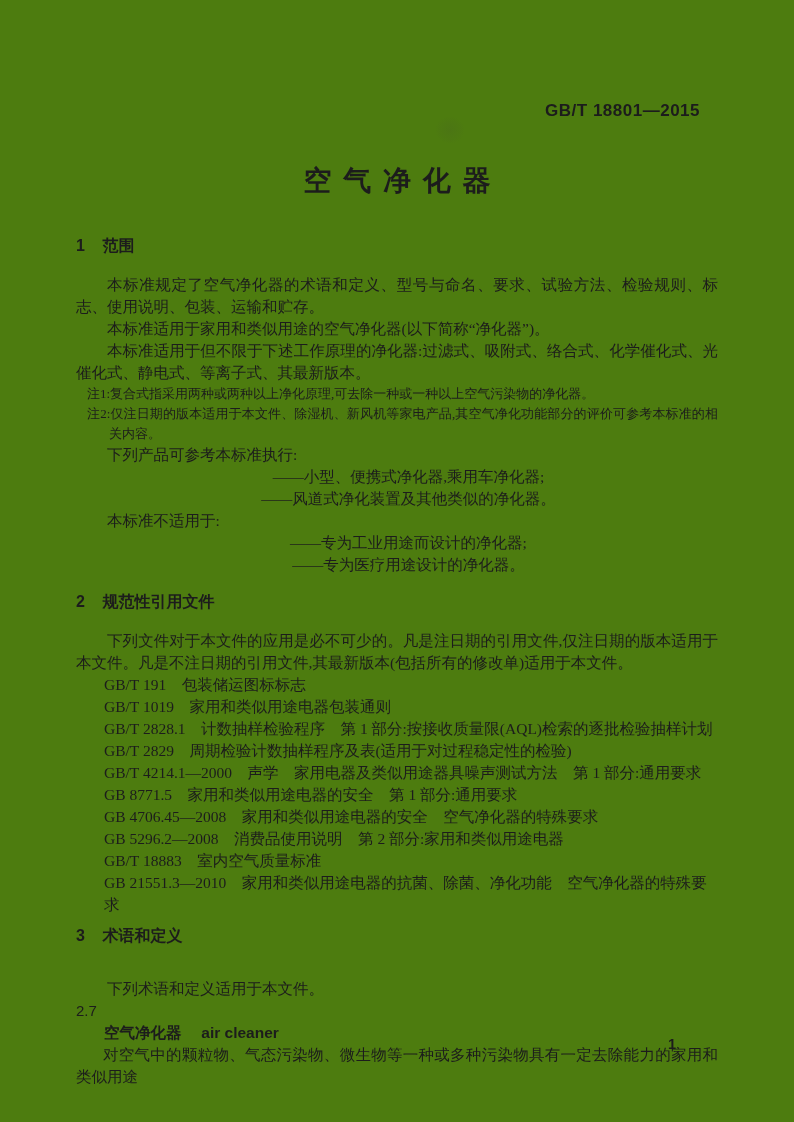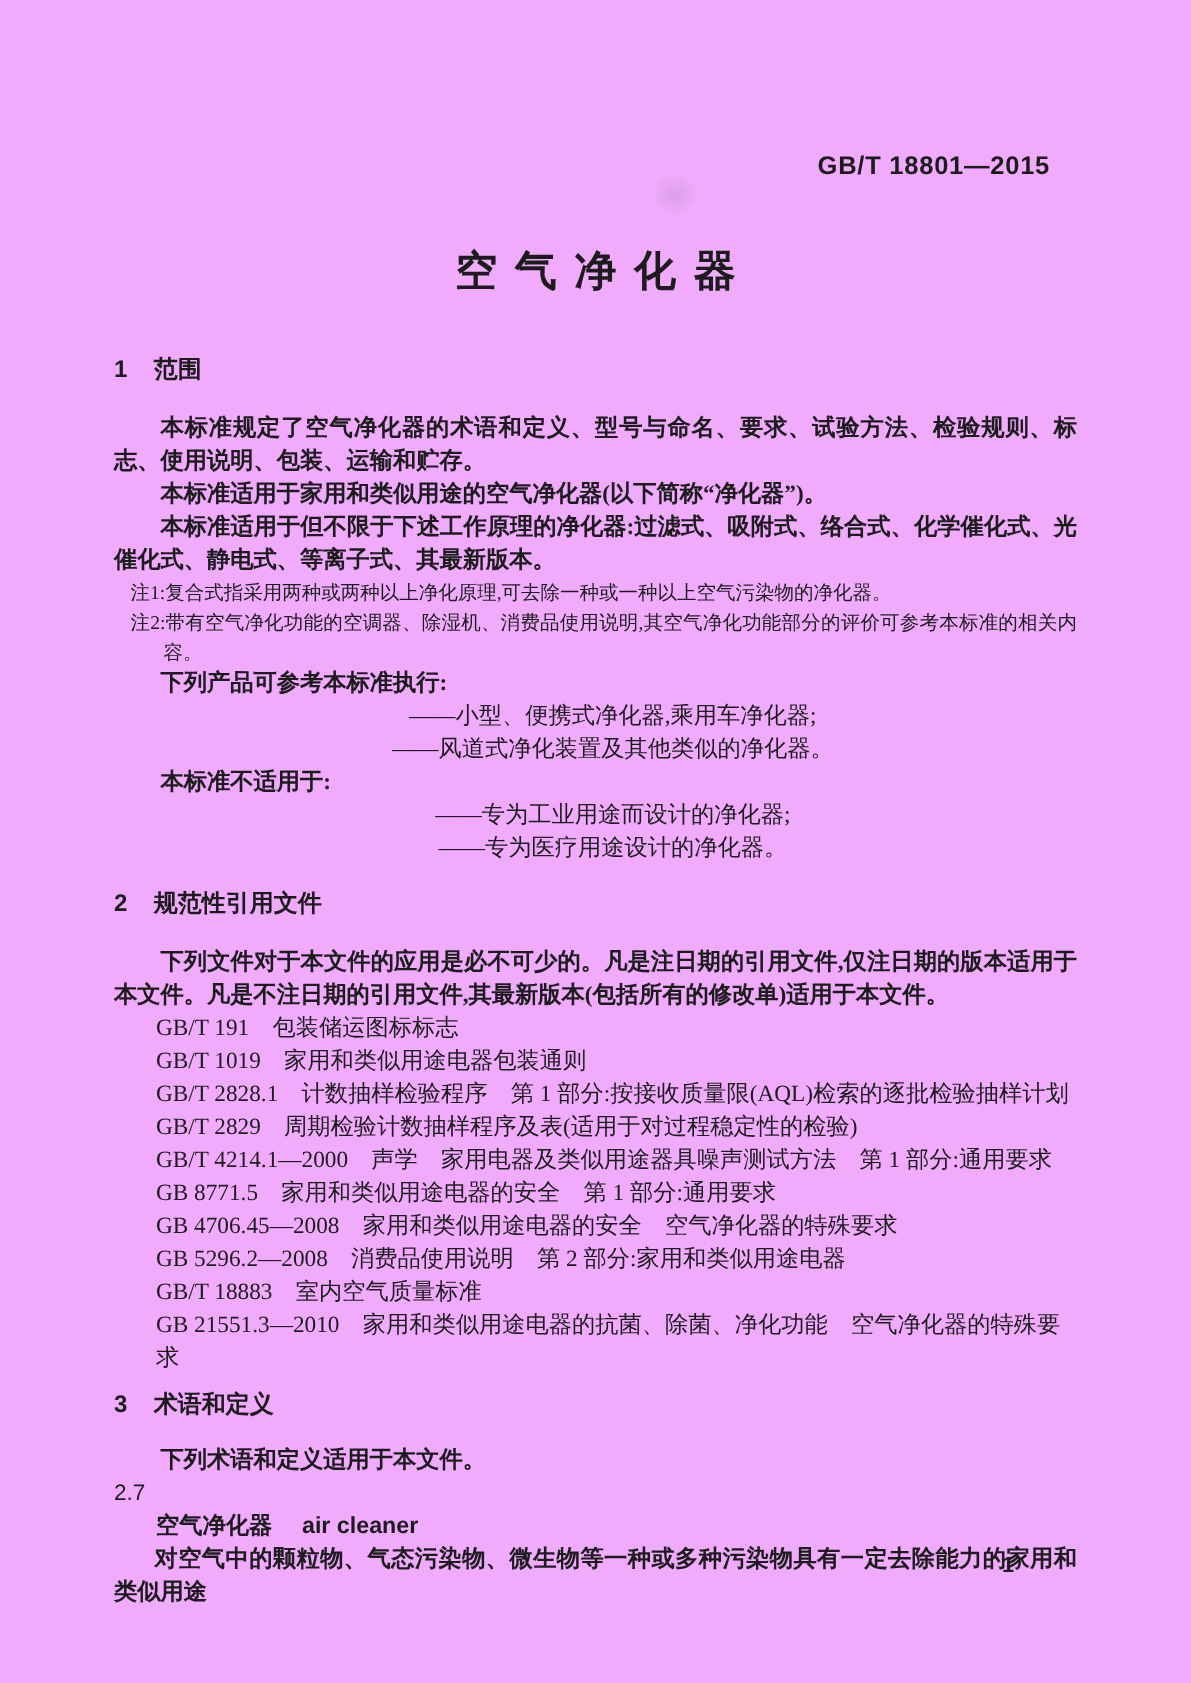--- a/index.html
+++ b/index.html
@@ -1,21 +1,21 @@
 <!DOCTYPE html>
 <html lang="zh"><head>
 <meta charset="utf-8">
 <style>
   html, body { margin: 0; padding: 0; background: #e8e8e8; }
   .page {
     position: relative;
     width: 794px;
     height: 1122px;
     margin: 0 auto;
-    background: #f0abfc;
+    background: #4d7c0f;
     color: #1c1c1c;
     overflow: hidden;
     font-family: "Liberation Serif", "DejaVu Serif", serif;
   }
   .content {
     position: relative;
     padding: 0 76px;
   }
   
   .doc-number {
@@ -53,25 +53,24 @@
   .sec-heading.h-scope { margin-top: 36px; }
   .sec-heading.h-refs  { margin-top: 16px; }
   .sec-heading.h-terms { margin-top: 10px; }
   
   .para {
     font-size: 15.5px;
     line-height: 22px;
     margin: 0;
     text-indent: 2em;
     text-align: justify;
-    font-weight: bold;
   }
   .para.first { margin-top: 18px; }
   .intro-gap { margin-top: 18px; }
-  .terms-intro-gap { margin-top: 16px; }
+  .terms-intro-gap { margin-top: 32px; }
   .dash-item {
     font-size: 15.5px;
     line-height: 22px;
     margin: 0;
     text-indent: 23px;
     text-align: center;
   }
   .note {
     font-size: 13px;
     line-height: 20px;
@@ -134,21 +133,21 @@
     <div class="sec-heading h-scope">
       <span class="sec-num">1</span>
       <span>范围</span>
     </div>
 
     <p class="para first">本标准规定了空气净化器的术语和定义、型号与命名、要求、试验方法、检验规则、标志、使用说明、包装、运输和贮存。</p>
     <p class="para">本标准适用于家用和类似用途的空气净化器(以下简称“净化器”)。</p>
     <p class="para">本标准适用于但不限于下述工作原理的净化器:过滤式、吸附式、络合式、化学催化式、光催化式、静电式、等离子式、其最新版本。</p>
 
     <p class="note">注1:复合式指采用两种或两种以上净化原理,可去除一种或一种以上空气污染物的净化器。</p>
-    <p class="note">注2:带有空气净化功能的空调器、除湿机、消费品使用说明,其空气净化功能部分的评价可参考本标准的相关内容。</p>
+    <p class="note">注2:仅注日期的版本适用于本文件、除湿机、新风机等家电产品,其空气净化功能部分的评价可参考本标准的相关内容。</p>
 
     <p class="para">下列产品可参考本标准执行:</p>
     <p class="dash-item">——小型、便携式净化器,乘用车净化器;</p>
     <p class="dash-item">——风道式净化装置及其他类似的净化器。</p>
 
     <p class="para">本标准不适用于:</p>
     <p class="dash-item">——专为工业用途而设计的净化器;</p>
     <p class="dash-item">——专为医疗用途设计的净化器。</p>
 
     <div class="sec-heading h-refs">

